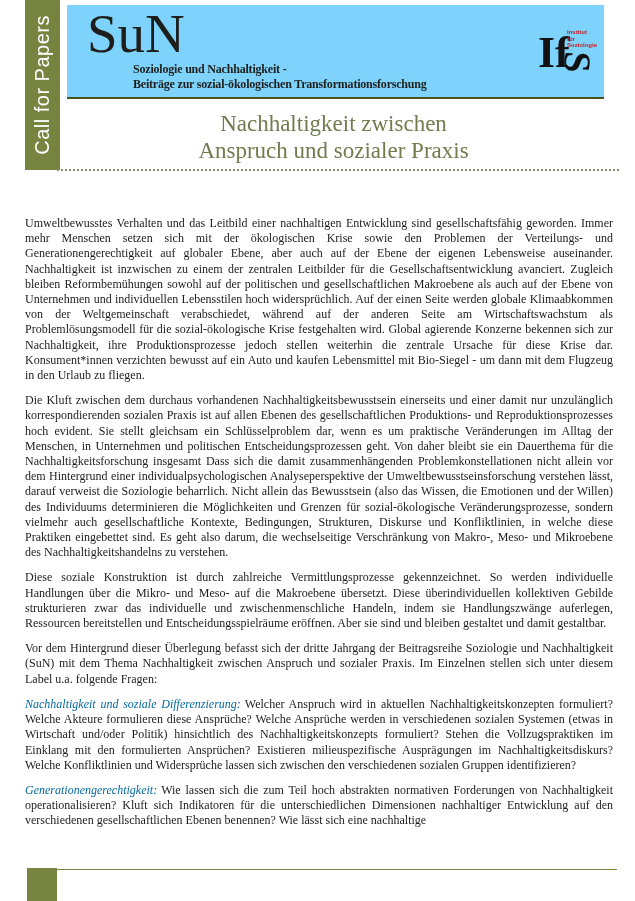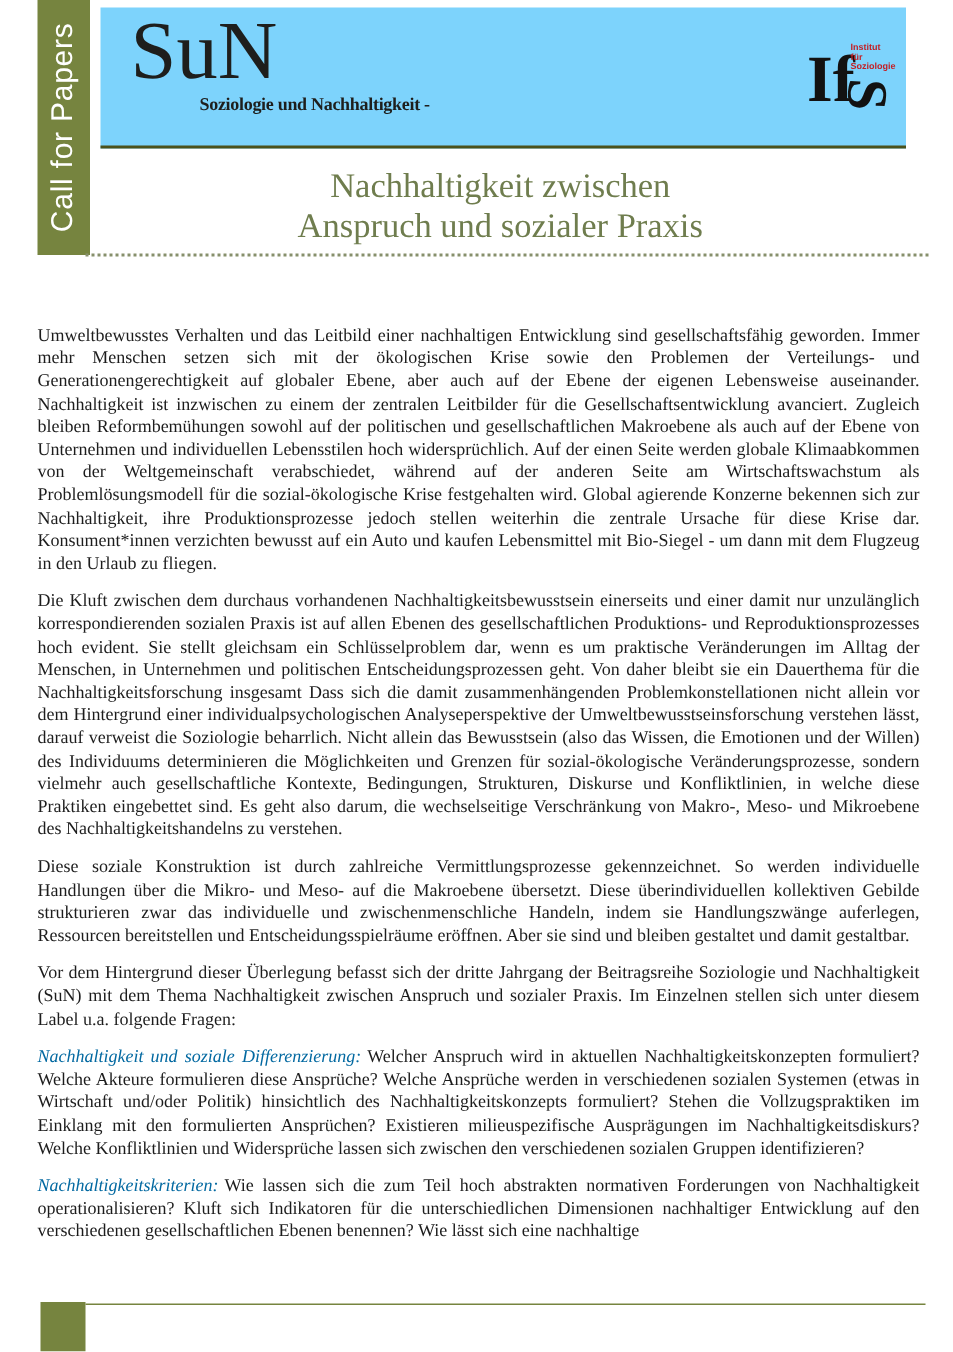--- a/index.html
+++ b/index.html
@@ -127,20 +127,21 @@
 <div class="page">
 
   <div class="cfp-bar">
     <span class="cfp-label">Call for Papers</span>
   </div>
 
   <div class="header-box">
     <div class="sun-logo">SuN</div>
     <div class="subtitle">
       <div>Soziologie und Nachhaltigkeit -</div>
+      <div>Beiträge zur sozial-ökologischen Transformationsforschung</div>
     </div>
     <div class="ifs-logo">
       <span class="ifs-if">If</span><span class="ifs-s">S</span>
       <span class="ifs-inst">
         <span>Institut</span>
         <span>für</span>
         <span>Soziologie</span>
       </span>
     </div>
   </div>
@@ -151,19 +152,19 @@
   </div>
 
   <div class="dotted-rule"></div>
 
   <div class="content">
     <p class="para"><span class="lead"></span><span>Umweltbewusstes Verhalten und das Leitbild einer nachhaltigen Entwicklung sind gesellschaftsfähig geworden. Immer mehr Menschen setzen sich mit der ökologischen Krise sowie den Problemen der Verteilungs- und Generationengerechtigkeit auf globaler Ebene, aber auch auf der Ebene der eigenen Lebensweise auseinander. Nachhaltigkeit ist inzwischen zu einem der zentralen Leitbilder für die Gesellschaftsentwicklung avanciert. Zugleich bleiben Reformbemühungen sowohl auf der politischen und gesellschaftlichen Makroebene als auch auf der Ebene von Unternehmen und individuellen Lebensstilen hoch widersprüchlich. Auf der einen Seite werden globale Klimaabkommen von der Weltgemeinschaft verabschiedet, während auf der anderen Seite am Wirtschaftswachstum als Problemlösungsmodell für die sozial-ökologische Krise festgehalten wird. Global agierende Konzerne bekennen sich zur Nachhaltigkeit, ihre Produktionsprozesse jedoch stellen weiterhin die zentrale Ursache für diese Krise dar. Konsument*innen verzichten bewusst auf ein Auto und kaufen Lebensmittel mit Bio-Siegel - um dann mit dem Flugzeug in den Urlaub zu fliegen.</span></p>
     <p class="para"><span class="lead"></span><span>Die Kluft zwischen dem durchaus vorhandenen Nachhaltigkeitsbewusstsein einerseits und einer damit nur unzulänglich korrespondierenden sozialen Praxis ist auf allen Ebenen des gesellschaftlichen Produktions- und Reproduktionsprozesses hoch evident. Sie stellt gleichsam ein Schlüsselproblem dar, wenn es um praktische Veränderungen im Alltag der Menschen, in Unternehmen und politischen Entscheidungsprozessen geht. Von daher bleibt sie ein Dauerthema für die Nachhaltigkeitsforschung insgesamt Dass sich die damit zusammenhängenden Problemkonstellationen nicht allein vor dem Hintergrund einer individualpsychologischen Analyseperspektive der Umweltbewusstseinsforschung verstehen lässt, darauf verweist die Soziologie beharrlich. Nicht allein das Bewusstsein (also das Wissen, die Emotionen und der Willen) des Individuums determinieren die Möglichkeiten und Grenzen für sozial-ökologische Veränderungsprozesse, sondern vielmehr auch gesellschaftliche Kontexte, Bedingungen, Strukturen, Diskurse und Konfliktlinien, in welche diese Praktiken eingebettet sind. Es geht also darum, die wechselseitige Verschränkung von Makro-, Meso- und Mikroebene des Nachhaltigkeitshandelns zu verstehen.</span></p>
     <p class="para"><span class="lead"></span><span>Diese soziale Konstruktion ist durch zahlreiche Vermittlungsprozesse gekennzeichnet. So werden individuelle Handlungen über die Mikro- und Meso- auf die Makroebene übersetzt. Diese überindividuellen kollektiven Gebilde strukturieren zwar das individuelle und zwischenmenschliche Handeln, indem sie Handlungszwänge auferlegen, Ressourcen bereitstellen und Entscheidungsspielräume eröffnen. Aber sie sind und bleiben gestaltet und damit gestaltbar.</span></p>
     <p class="para"><span class="lead"></span><span>Vor dem Hintergrund dieser Überlegung befasst sich der dritte Jahrgang der Beitragsreihe Soziologie und Nachhaltigkeit (SuN) mit dem Thema Nachhaltigkeit zwischen Anspruch und sozialer Praxis. Im Einzelnen stellen sich unter diesem Label u.a. folgende Fragen:</span></p>
     <p class="para"><span class="lead">Nachhaltigkeit und soziale Differenzierung:</span><span>Welcher Anspruch wird in aktuellen Nachhaltigkeitskonzepten formuliert? Welche Akteure formulieren diese Ansprüche? Welche Ansprüche werden in verschiedenen sozialen Systemen (etwas in Wirtschaft und/oder Politik) hinsichtlich des Nachhaltigkeitskonzepts formuliert? Stehen die Vollzugspraktiken im Einklang mit den formulierten Ansprüchen? Existieren milieuspezifische Ausprägungen im Nachhaltigkeitsdiskurs? Welche Konfliktlinien und Widersprüche lassen sich zwischen den verschiedenen sozialen Gruppen identifizieren?</span></p>
-    <p class="para"><span class="lead">Nachhaltigkeitskriterien:</span><span>Wie lassen sich die zum Teil hoch abstrakten normativen Forderungen von Nachhaltigkeit operationalisieren? Kluft sich Indikatoren für die unterschiedlichen Dimensionen nachhaltiger Entwicklung auf den verschiedenen gesellschaftlichen Ebenen benennen? Wie lässt sich eine nachhaltige</span></p>
+    <p class="para"><span class="lead">Generationengerechtigkeit:</span><span>Wie lassen sich die zum Teil hoch abstrakten normativen Forderungen von Nachhaltigkeit operationalisieren? Kluft sich Indikatoren für die unterschiedlichen Dimensionen nachhaltiger Entwicklung auf den verschiedenen gesellschaftlichen Ebenen benennen? Wie lässt sich eine nachhaltige</span></p>
   </div>
 
   <div class="footer-line"></div>
   <div class="footer-square"></div>
 
 </div>
 
 </body></html>

